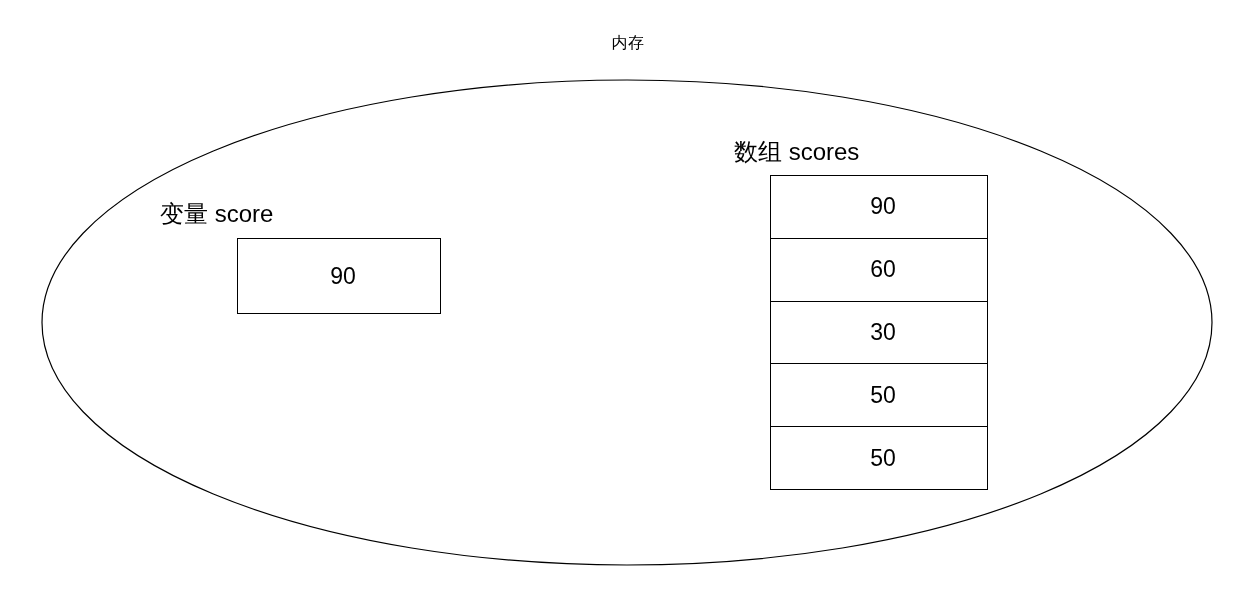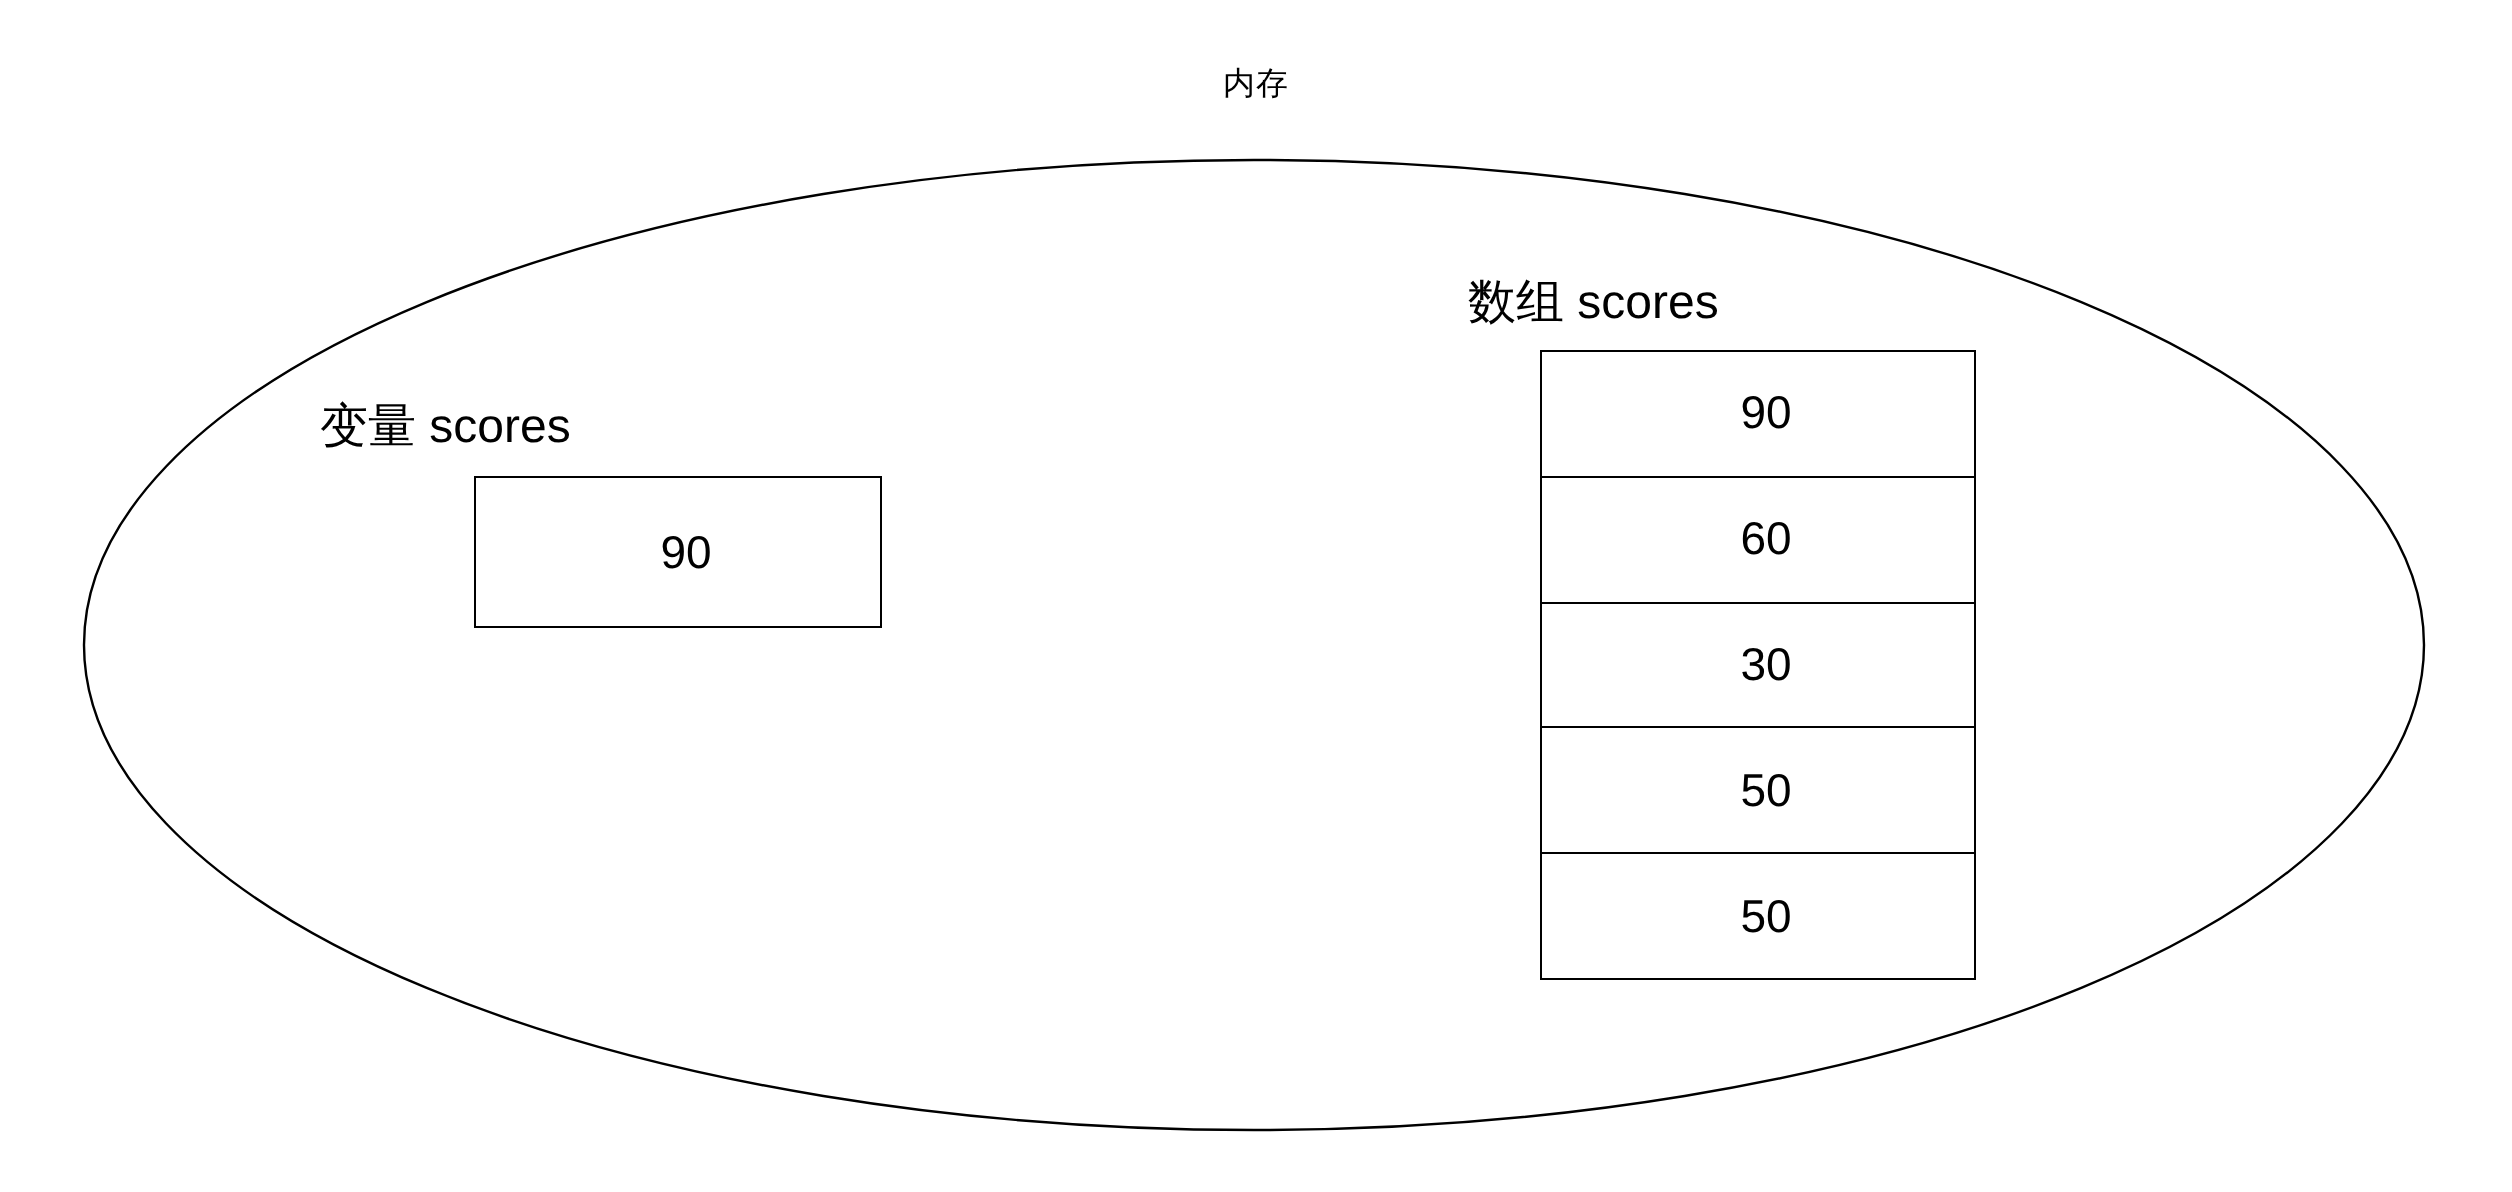--- a/index.html
+++ b/index.html
@@ -98,21 +98,21 @@
 <body>
 
 <div id="canvas">
 
   <svg id="memory-svg" viewBox="0 0 1256 596">
     <ellipse cx="627" cy="322.5" rx="585" ry="242.5" fill="#ffffff" stroke="#000000" stroke-width="1.2"></ellipse>
   </svg>
 
   <div class="diagram-title">内存</div>
 
-  <div class="field-label" id="variable-label">变量 scores</div>
+  <div class="field-label" id="variable-label">变量 score</div>
 
   <div class="value-box" id="variable-box">
     <div class="box-value">90</div>
   </div>
 
   <div class="field-label" id="array-label">数组 scores</div>
 
   <div class="value-box" id="array-box">
     <div class="array-cell box-value">90</div>
     <div class="array-cell box-value">60</div>

